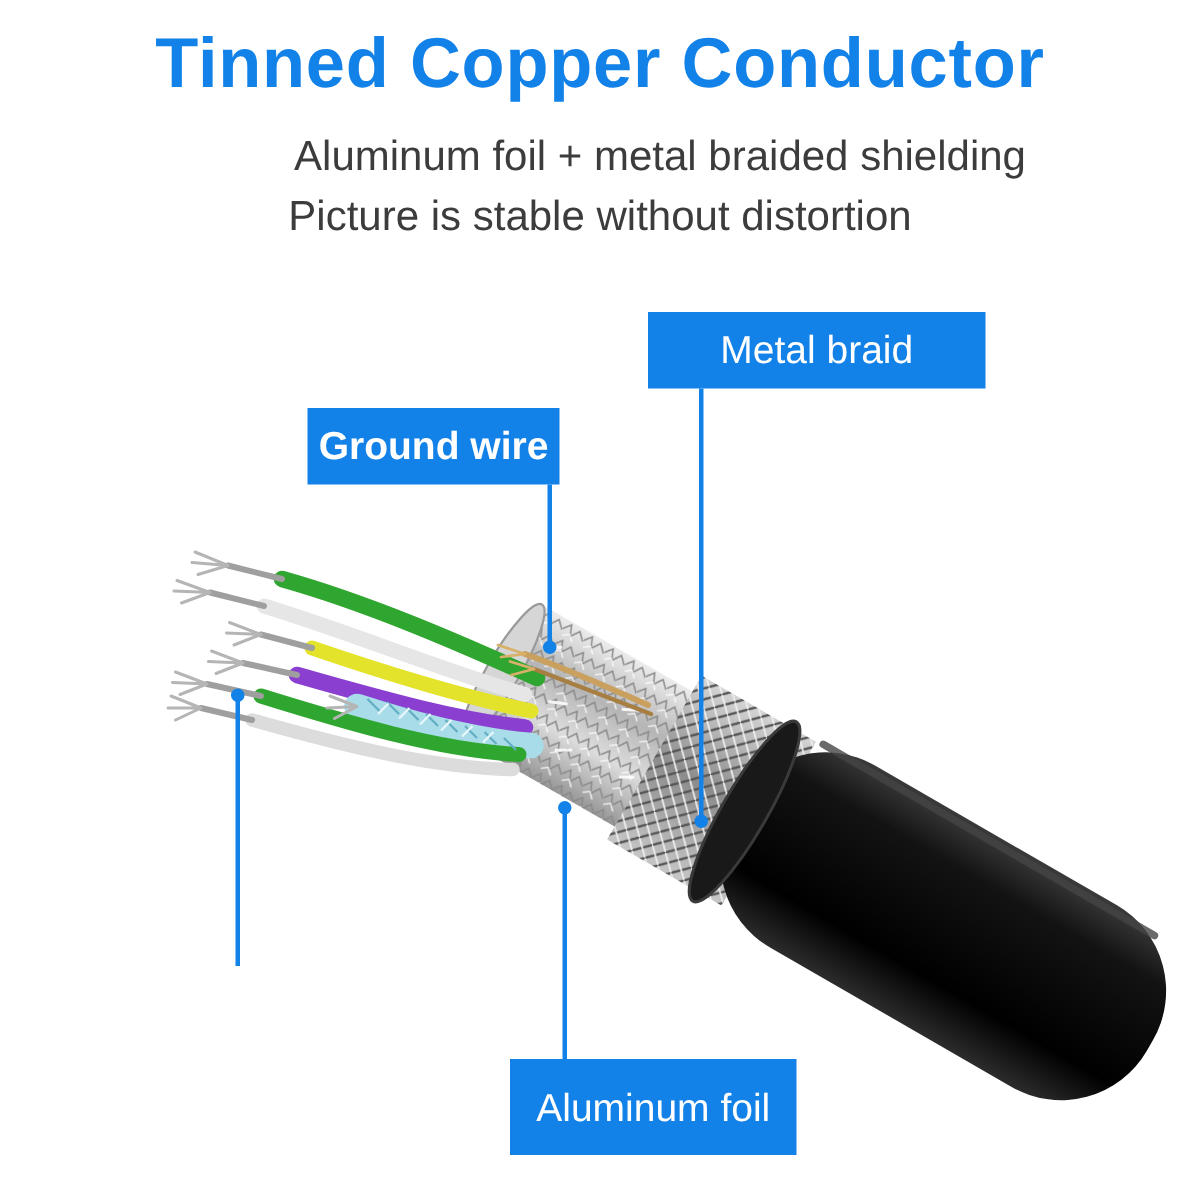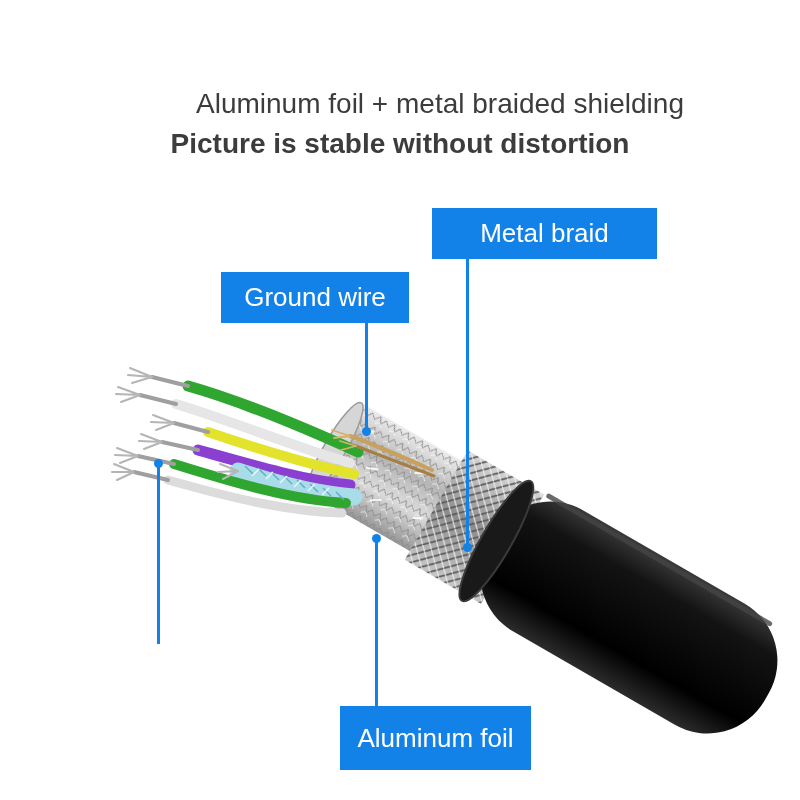--- a/index.html
+++ b/index.html
@@ -21,31 +21,31 @@
     color:var(--accent);
     letter-spacing:0.5px;
   }
   .subtitle{
     position:absolute;left:0;width:100%;
     text-align:center;
     font-size:28px;
     color:var(--subtitle);
   }
   .subtitle.line1{top:88px;padding-left:40px;}
-  .subtitle.line2{top:128px;font-weight:bold;}
+  .subtitle.line2{top:128px;}
   .callout{
     position:absolute;
     background:var(--accent);
     color:#ffffff;
     font-size:26px;
     display:flex;align-items:center;justify-content:center;
     text-align:center;
   }
   .callout.metal-braid{left:432px;top:208px;width:225px;height:51px;}
-  .callout.ground-wire{left:221px;top:272px;width:188px;height:51px;}
+  .callout.ground-wire{left:205px;top:272px;width:168px;height:51px;font-weight:bold;}
   .callout.tinned-copper{left:120px;top:644px;width:193px;height:52px;}
   .callout.aluminum-foil{left:340px;top:706px;width:191px;height:64px;}
   .leader{
     position:absolute;width:3px;
     background:var(--accent);
   }
   .leader.metal-braid{left:466px;top:259px;height:288px;}
   .leader.ground-wire{left:365px;top:323px;height:108px;}
   .leader.tinned-copper{left:157px;top:467px;height:177px;}
   .leader.aluminum-foil{left:375px;top:542px;height:187px;}
@@ -57,20 +57,21 @@
   .dot.ground-wire{left:362px;top:427px;}
   .dot.tinned-copper{left:154px;top:459px;}
   .dot.aluminum-foil{left:372px;top:534px;}
   svg.cable{position:absolute;left:0;top:0;}
 </style>
 </head>
 <body>
 
 <div class="canvas">
 
+  <div class="title">Tinned Copper Conductor</div>
   <div class="subtitle line1">Aluminum foil + metal braided shielding</div>
   <div class="subtitle line2">Picture is stable without distortion</div>
 
   <svg class="cable" viewBox="0 0 800 800" width="800" height="800" aria-hidden="true">
     <defs>
       <linearGradient id="jacketGrad" x1="0" y1="0" x2="0" y2="1">
         <stop offset="0" stop-color="#3a3a3a"></stop>
         <stop offset="0.22" stop-color="#131313"></stop>
         <stop offset="0.75" stop-color="#000000"></stop>
         <stop offset="1" stop-color="#2c2c2c"></stop>

